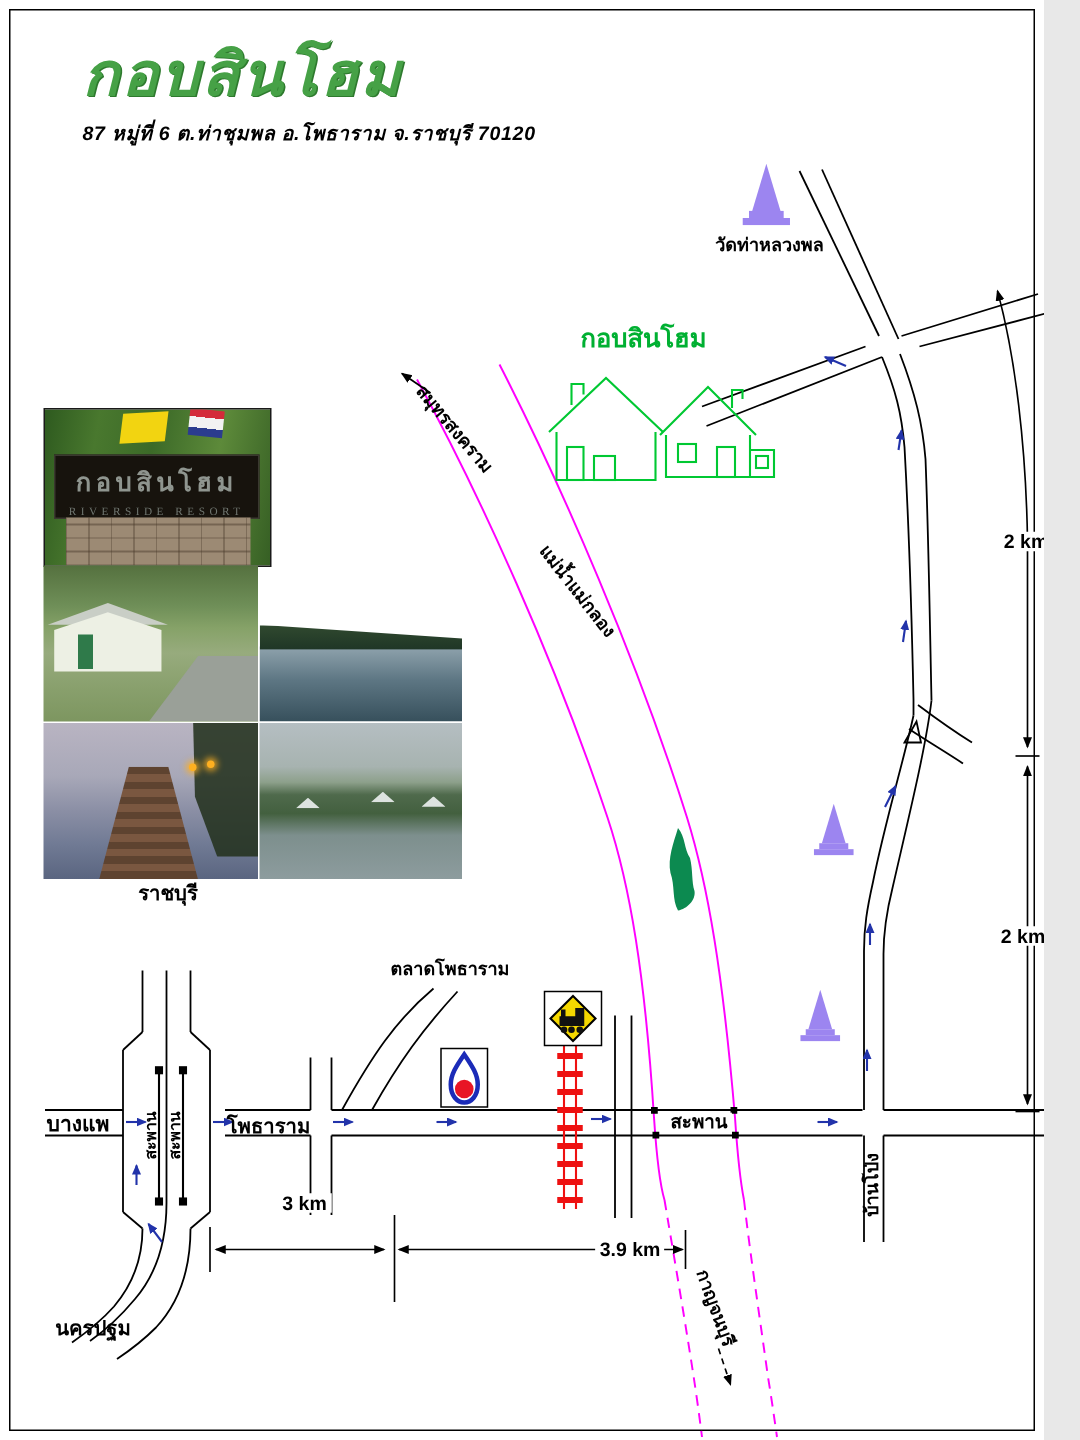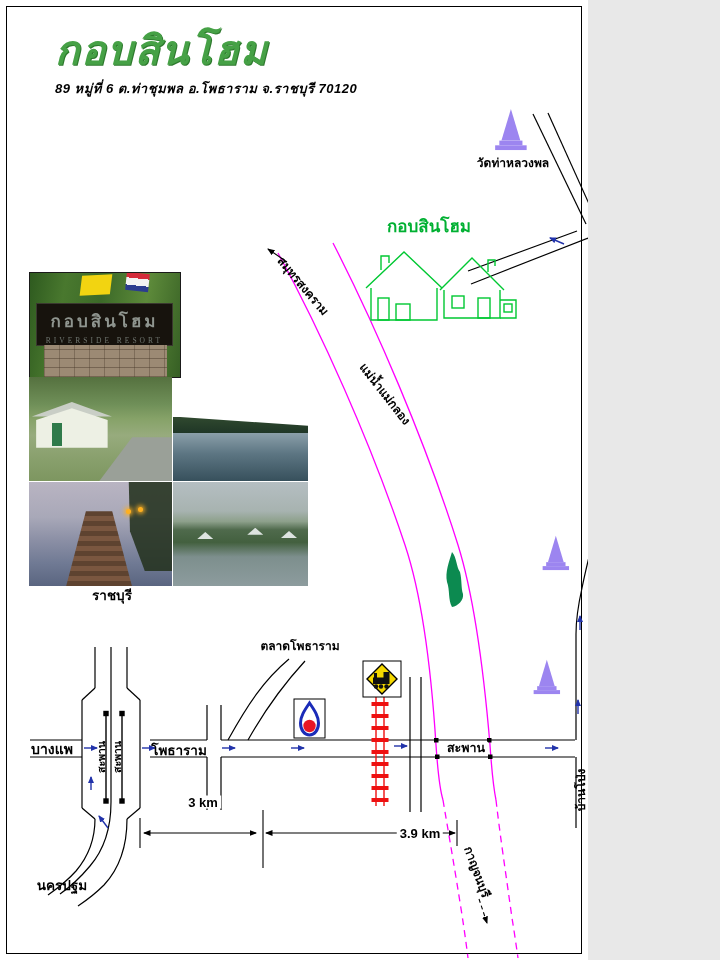--- a/index.html
+++ b/index.html
@@ -1,16 +1,16 @@
 <!DOCTYPE html>
 <html><head>
 <meta charset="utf-8">
 <style>
   html,body{margin:0;padding:0;background:#e8e8e8;}
-  .page{position:relative;width:588px;height:960px;background:#fff;overflow:hidden;
+  .page{position:relative;width:696px;height:960px;background:#fff;overflow:hidden;
         font-family:"Liberation Sans","DejaVu Sans",sans-serif;}
   .frame{position:absolute;inset:6px;border:1px solid #000;pointer-events:none;}
   
   .hdr{position:absolute;left:55px;top:28px;font-style:italic;}
   .hdr-title{font-size:40px;font-weight:bold;color:#46a146;letter-spacing:2px;line-height:1.1;
              text-shadow:1px 1px 0 #2e7a2e;}
   .hdr-addr{font-size:13px;font-weight:bold;color:#000;margin-top:6px;letter-spacing:.5px;}
   .hdr-tel{font-size:11.5px;font-weight:bold;color:#000;margin-top:4px;letter-spacing:.5px;}
   
   .lbl{position:absolute;transform:translate(-50%,-50%);font-weight:bold;color:#000;
@@ -63,21 +63,21 @@
   .riv2-roof{position:absolute;width:16px;height:7px;background:#dde3e0;clip-path:polygon(0 100%,50% 0,100% 100%);}
 </style>
 </head>
 <body>
 
 <div class="page">
   <div class="frame"></div>
 
   <div class="hdr">
     <div class="hdr-title">กอบสินโฮม</div>
-    <div class="hdr-addr">89 หมู่ที่ 6 ต.ท่าชุมพล อ.โพธาราม จ.ราชบุรี 70120</div>
+    <div class="hdr-addr">87 หมู่ที่ 6 ต.ท่าชุมพล อ.โพธาราม จ.ราชบุรี 70120</div>
   </div>
 
   <div class="photo ph-sign">
     <div class="flag-y"></div>
     <div class="flag-r"></div>
     <div class="signboard">
       <div class="l1">กอบสินโฮม</div>
       <div class="l2">RIVERSIDE RESORT</div>
     </div>
     <div class="brickbase"></div>

